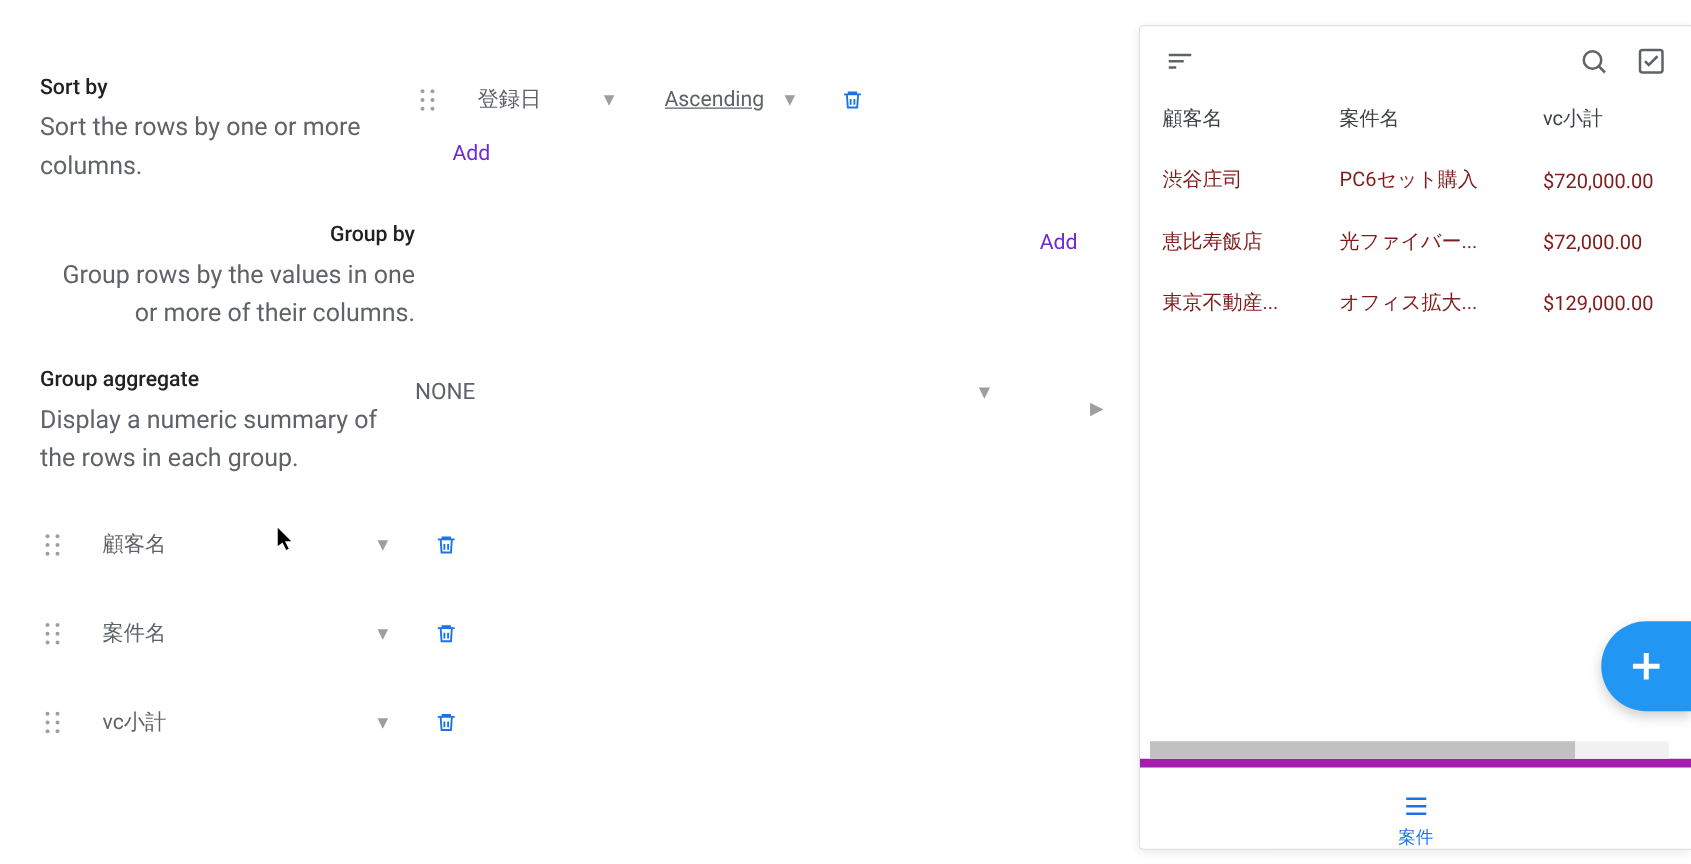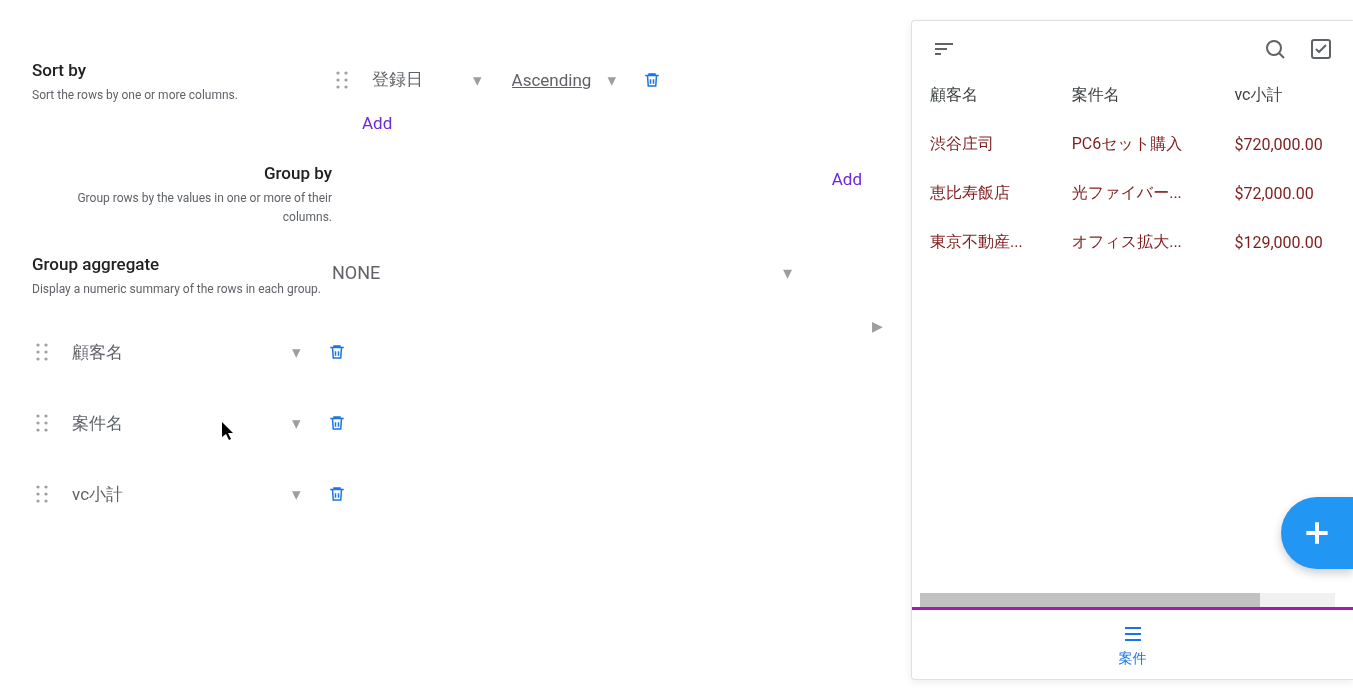--- a/index.html
+++ b/index.html
@@ -27,31 +27,32 @@
     width: 300px;
     flex-shrink: 0;
   }
   .section-label .title {
     font-size: 17px;
     font-weight: 500;
     color: #212121;
     margin-bottom: 6px;
   }
   .section-label .desc {
-    font-size: 12px;
+    font-size: 20px;
     color: #5f6368;
     line-height: 1.55;
   }
   .section-controls {
     flex: 1;
     padding-top: 4px;
   }
   .control-row {
     display: flex;
     align-items: center;
+    gap: 10px;
     margin-bottom: 18px;
   }
   .drag-handle {
     color: #9e9e9e;
     font-size: 18px;
     cursor: grab;
     width: 20px;
     display: inline-flex;
     align-items: center;
     justify-content: center;
@@ -151,23 +152,23 @@
   .hscroll {
     height: 14px;
     background: #f1f1f1;
     margin: 0 18px 0 8px;
     position: relative;
   }
   .hscroll .thumb { position: absolute; left: 0; top: 0; height: 100%; width: 82%; background: #c1c1c1; }
   .bottom-nav {
     height: 72px;
     display: flex;
-    align-items: center;
+    align-items: flex-end;
     justify-content: center;
-    border-top: 3px solid #a21caf;
+    border-top: 7px solid #a21caf;
   }
   .nav-item {
     display: flex;
     flex-direction: column;
     align-items: center;
     gap: 4px;
     color: #1a73e8;
     font-size: 14px;
     cursor: pointer;
   }

